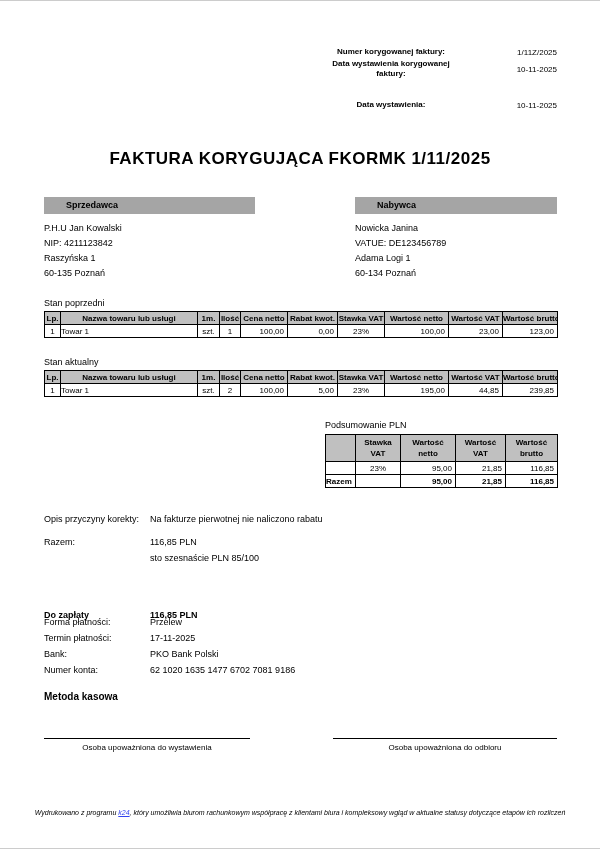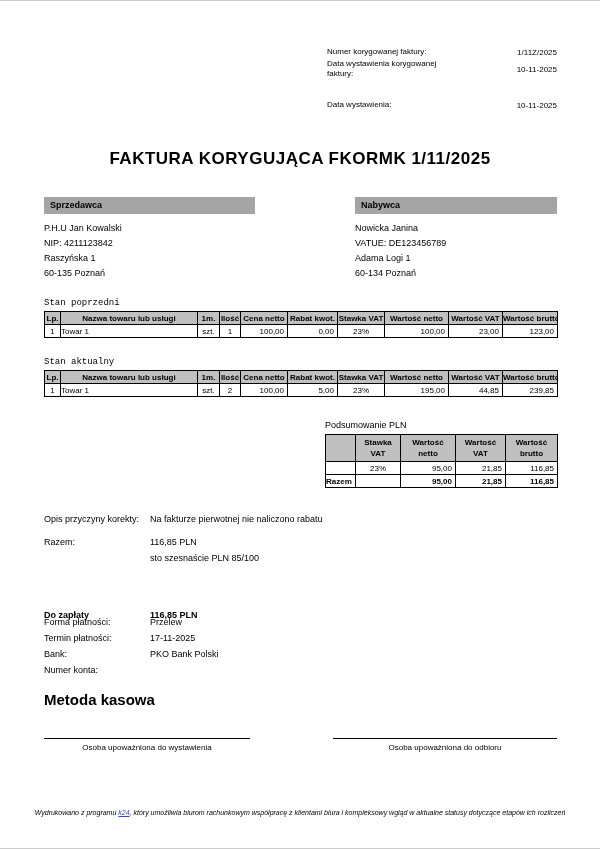--- a/index.html
+++ b/index.html
@@ -8,33 +8,33 @@
     position:relative; width:600px; height:849px; margin:0 auto;
     background:#fff; color:#000;
     font-family:"Liberation Sans","DejaVu Sans",sans-serif;
     border-top:1px solid #ccc; border-bottom:1px solid #ccc;
     overflow:hidden;
   }
   
   .meta { position:absolute; top:46px; left:327px; width:230px; font-size:8px; }
   .meta-row { display:grid; grid-template-columns:128px 1fr; column-gap:57px; align-items:center; margin-bottom:2px; }
   .meta-row.gap { margin-top:21px; }
-  .meta-label { text-align:left; font-weight:normal; line-height:10px; }
+  .meta-label { text-align:center; font-weight:bold; line-height:10px; }
   .meta-value { text-align:right; }
   
   .title { position:absolute; top:148px; left:0; width:100%; text-align:center;
            font-size:17px; font-weight:bold; letter-spacing:0.5px; }
   
   .party { position:absolute; top:196px; font-size:9px; }
   .party.seller { left:44px; width:211px; }
   .party.buyer  { left:355px; width:202px; }
-  .party-header { background:var(--bar); font-weight:bold; padding:3px 0 3px 6px; height:17px; }
+  .party-header { background:var(--bar); font-weight:bold; padding:3px 0 3px 22px; height:17px; }
   .party-lines { margin-top:7px; line-height:15px; }
   
-  .stan-label { position:absolute; left:44px; font-size:9px;font-family:Liberation Mono, monospace; }
+  .stan-label { position:absolute; left:44px; font-size:9px; }
   .stan-label.prev { top:297px; }
   .stan-label.curr { top:356px; }
   table { border-collapse:collapse; table-layout:fixed; }
   .items { position:absolute; left:44px; width:513px; font-size:8px; }
   .items.prev { top:310px; }
   .items.curr { top:369px; }
   .items th, .items td, .sum th, .sum td { border:1px solid #000; height:13px; overflow:hidden; white-space:nowrap; }
   .items th { background:var(--thbg); font-weight:bold; text-align:center; }
   .items table, .items { }
   td.l { text-align:left; padding-left:0; }
@@ -50,21 +50,21 @@
   .sum th.empty { }
   .sum .total td { font-weight:bold; }
   .s-lab{width:30px}.s-st{width:45px}.s-net{width:55px}.s-vat{width:50px}.s-bru{width:52px}
   
   .kv { display:grid; grid-template-columns:106px 1fr; font-size:9px; line-height:16px; }
   .opis { position:absolute; left:44px; top:510px; width:500px; }
   .razem { position:absolute; left:44px; top:533px; width:400px; }
   .pay1 { position:absolute; left:44px; top:606px; width:400px; line-height:17px; }
   .pay2 { position:absolute; left:44px; top:613px; width:400px; line-height:17px; }
   .bold { font-weight:bold; }
-  .metoda { position:absolute; left:44px; top:690px; font-size:15px; font-weight:bold; }
+  .metoda { position:absolute; left:44px; top:690px; font-size:10px; font-weight:bold; }
   
   .sig { position:absolute; top:737px; font-size:8px; text-align:center; }
   .sig .line { border-top:1px solid #000; height:1px; }
   .sig .cap { margin-top:4px; }
   .sig.left { left:44px; width:206px; }
   .sig.right { left:333px; width:224px; }
   
   .footer { position:absolute; top:808px; left:0; width:100%; text-align:center;
             font-size:7px; font-style:italic; }
   .footer a { color:#3344ee; text-decoration:underline; }
@@ -226,20 +226,21 @@
     <div class="kv">
       <div>Termin płatności:</div>
       <div>17-11-2025</div>
     </div>
     <div class="kv">
       <div>Bank:</div>
       <div>PKO Bank Polski</div>
     </div>
     <div class="kv">
       <div>Numer konta:</div>
+      <div>62 1020 1635 1477 6702 7081 9186</div>
     </div>
   </div>
 
   <div class="metoda">Metoda kasowa</div>
 
   <div class="sig left">
     <div class="line"></div>
     <div class="cap">Osoba upoważniona do wystawienia</div>
   </div>
   <div class="sig right">

